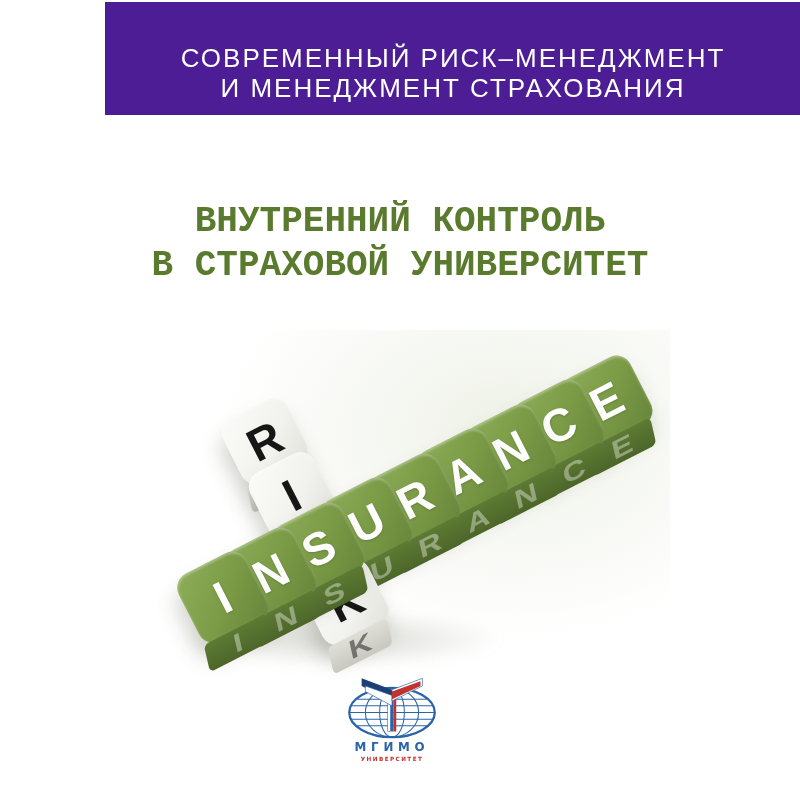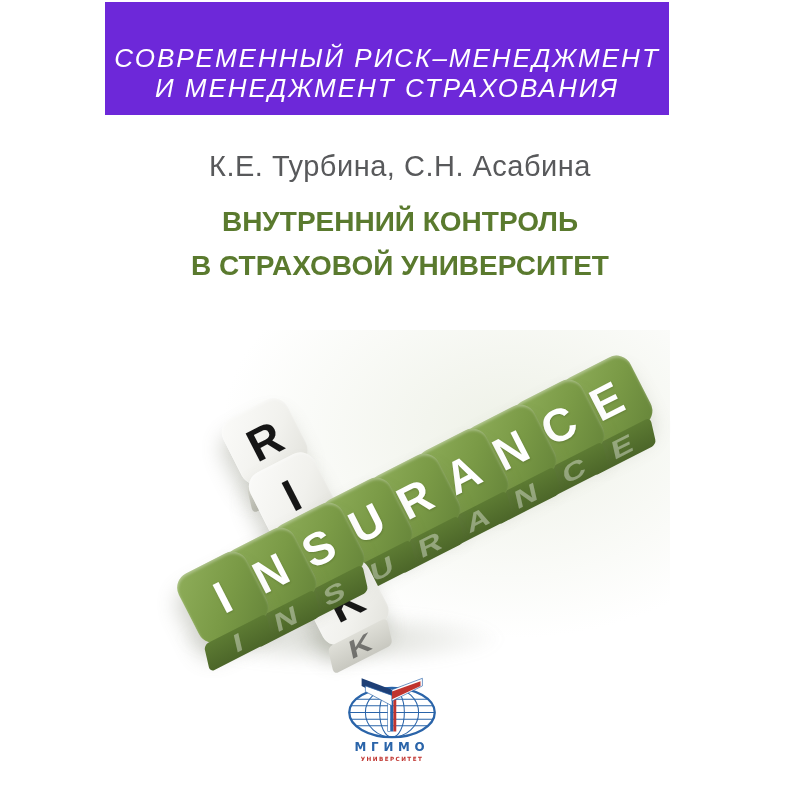--- a/index.html
+++ b/index.html
@@ -5,41 +5,41 @@
   html,body{margin:0;padding:0;}
   body{
     width:800px;height:800px;background:#ffffff;
     font-family:"Liberation Sans", sans-serif;
     position:relative;overflow:hidden;
   }
   .cover{position:absolute;inset:0;background:#ffffff;}
 
   
   .series-band{
-    position:absolute;left:105px;top:2px;width:564px;height:113px;
-    background:#6d28d9;
+    position:absolute;left:105px;top:2px;width:696px;height:113px;
+    background:#4c1d95;
     display:flex;flex-direction:column;justify-content:flex-end;align-items:center;
-    padding-bottom:12px;box-sizing:border-box;font-style:italic;
+    padding-bottom:12px;box-sizing:border-box;
   }
   .series-band .line{
     color:#ffffff;font-size:26px;line-height:30px;letter-spacing:2px;
     font-weight:400;text-align:center;white-space:nowrap;
   }
 
   
   .authors{
     position:absolute;left:0;top:150px;width:800px;text-align:center;
     color:#58595b;font-size:29px;letter-spacing:0.5px;font-weight:400;
   }
 
   
   .title{
     position:absolute;left:0;top:200px;width:800px;text-align:center;
-    color:#5a7a2e;font-family:Liberation Sans, sans-serif;font-weight:700;
-    font-size:28px;line-height:44px;letter-spacing:0px;
+    color:#5a7a2e;font-family:Liberation Mono, monospace;font-weight:700;
+    font-size:36px;line-height:44px;letter-spacing:0px;
   }
 
   
   .illustration{
     position:absolute;left:170px;top:330px;width:500px;height:345px;
     background:radial-gradient(ellipse at 68% 30%, #eef1e7 0%, rgba(255,255,255,0) 60%);
   }
   .ground-shadow{
     position:absolute;left:5px;top:280px;width:330px;height:58px;
     background:radial-gradient(ellipse at center, rgba(120,126,104,0.30) 0%, rgba(120,126,104,0) 70%);
@@ -92,21 +92,20 @@
 </head>
 <body>
 
 <div class="cover">
 
   <div class="series-band">
     <div class="line">СОВРЕМЕННЫЙ РИСК–МЕНЕДЖМЕНТ</div>
     <div class="line">И МЕНЕДЖМЕНТ СТРАХОВАНИЯ</div>
   </div>
 
-  <div class="authors">К.Е. Турбина, С.Н. Асабина</div>
 
   <div class="title">
     <div>ВНУТРЕННИЙ КОНТРОЛЬ</div>
     <div>В СТРАХОВОЙ УНИВЕРСИТЕТ</div>
   </div>
 
   <div class="illustration">
     <div class="ground-shadow"></div>
 
     <div class="cube green" style="left:20px;top:228px;z-index:30">

